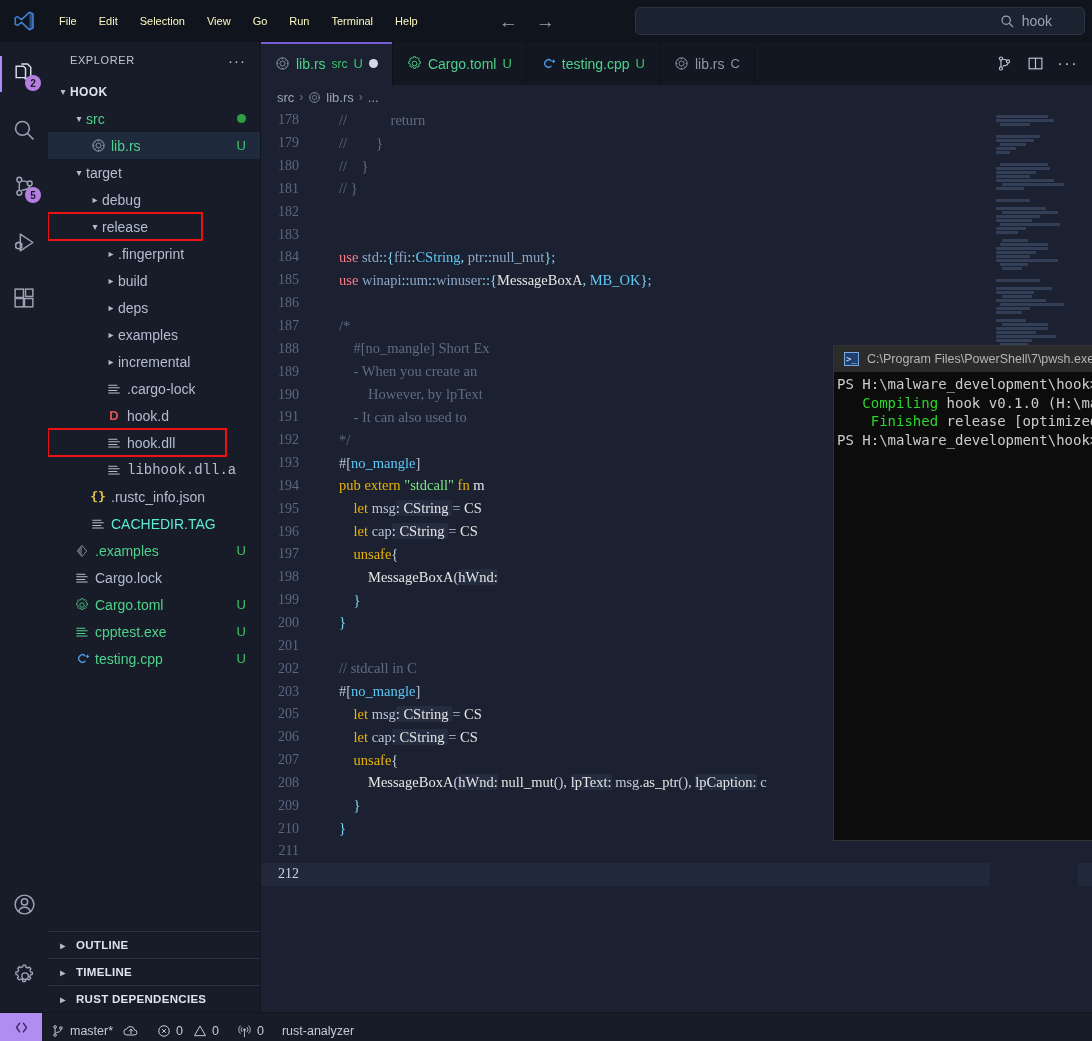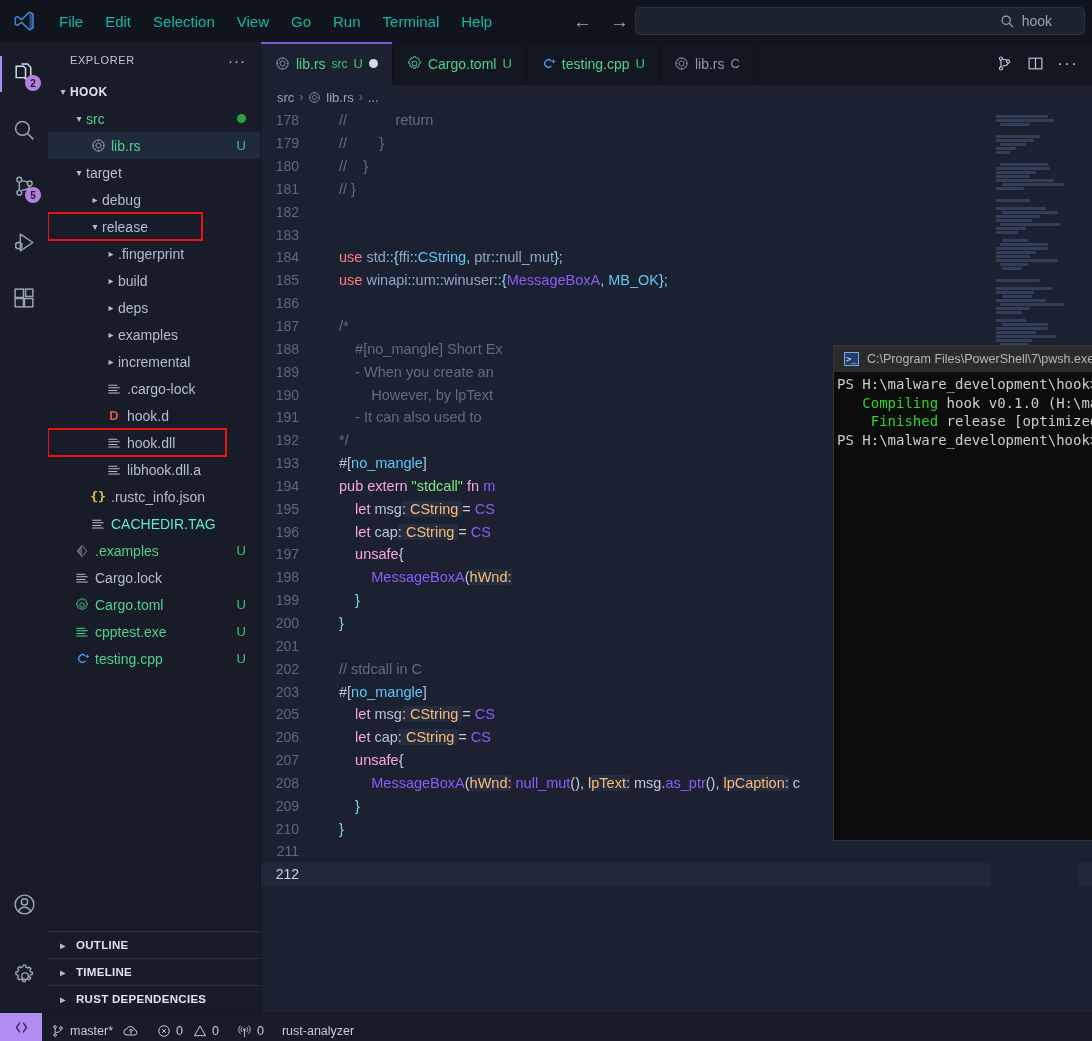--- a/index.html
+++ b/index.html
@@ -12,21 +12,21 @@
   .app { position: relative; width: 1092px; height: 1041px; display: flex; flex-direction: column; }
 
   
   .titlebar {
     height: 42px; background: #10141c; display: flex; align-items: center;
     flex: 0 0 42px; position: relative;
   }
   .vscode-logo { width: 48px; display: flex; align-items: center; justify-content: center; }
   .menu { display: flex; align-items: center; gap: 0px; }
   .menu-item {
-    color: #14b8a6; font-size: 15px; padding: 4px 11px; cursor: default; white-space: nowrap;
+    color: #fef9c3; font-size: 11px; padding: 4px 11px; cursor: default; white-space: nowrap;
   }
   .nav-arrows { display: flex; align-items: center; gap: 18px; margin-left: 70px; }
   .nav-arrow { color: #9aa4b5; font-size: 19px; line-height: 1; cursor: default; }
   .searchbox {
     position: absolute; left: 635px; top: 7px; width: 450px; height: 28px;
     background: #1b2230; border: 1px solid #2b3344; border-radius: 5px;
     display: flex; align-items: center; justify-content: flex-end; padding-right: 32px;
   }
   .searchbox .sb-inner { display: flex; align-items: center; gap: 7px; }
   .searchbox .sb-text { color: #9aa4b5; font-size: 14px; }
@@ -108,45 +108,45 @@
   .tab .tdot { width: 9px; height: 9px; border-radius: 50%; background: #d4d9e3; display: inline-block; }
   .tabactions { margin-left: auto; display: flex; align-items: center; gap: 14px; padding: 0 14px; }
 
   .breadcrumb {
     height: 24px; display: flex; align-items: center; gap: 5px; padding-left: 16px;
     background: #1b2130; color: #9aa4b5; font-size: 13px; flex: 0 0 24px;
   }
   .bc-sep { color: #6b7488; font-size: 12px; }
 
   .editor { flex: 1 1 auto; position: relative; background: #1b2130; overflow: hidden; min-height: 0; }
-  .codewrap { position: absolute; inset: 0; font-family: Liberation Sans, sans-serif; font-size: 14.5px; }
+  .codewrap { position: absolute; inset: 0; font-family: Liberation Serif, serif; font-size: 14.5px; }
   .cline { height: 22.85px; display: flex; align-items: center; white-space: pre; }
   .cline.cur { background: #20283a; }
   .lnum {
     width: 56px; flex: 0 0 56px; text-align: right; padding-right: 18px;
     color: #5c6880; font-size: 14px;
   }
   .cline.cur .lnum { color: #cdd4e2; }
   .ctext { flex: 1 1 auto; padding-left: 22px; position: relative; }
   .cline.cur .ctext::before {
     content: ""; position: absolute; left: 22px; top: -2px; bottom: -2px; right: 0;
     background: #222b3e; z-index: -1;
   }
   
   .k-use   { color: #ff7b86; }
-  .k-kw    { color: #f9a8d4; }
+  .k-kw    { color: #eab308; }
   .k-mod   { color: #8fa7c7; }
   .k-type  { color: #5ec8f5; }
-  .k-fn    { color: #8b5cf6; }
+  .k-fn    { color: #e5e5e5; }
   .k-str   { color: #7ee787; }
   .k-com   { color: #5f6c82; }
   .k-punc  { color: #7fd5f5; }
   .k-var   { color: #b9c3d6; }
   .k-attr  { color: #b9c3d6; }
-  .k-hint  { color: #fdba74; background: #242d40; border-radius: 2px; }
+  .k-hint  { color: #e5e5e5; background: #242d40; border-radius: 2px; }
   .k-plain { color: #c2cada; }
 
   .minimap {
     position: absolute; right: 14px; top: 0; width: 88px; bottom: 0;
     background: #1b2130; overflow: hidden; pointer-events: none;
   }
   .mm-line { height: 3px; margin-bottom: 1px; background: #333f57; border-radius: 1px; }
   .editor-scrollbar {
     position: absolute; right: 0; top: 0; width: 14px; bottom: 0; background: transparent;
   }
@@ -357,21 +357,21 @@
             <div style="position: relative;">
               <div class="row" style="padding-left: 56px; outline: rgb(238, 17, 17) solid 2px; outline-offset: -1px; width: 178px;">
                 <span class="ficon">
                   <svg width="14" height="14" viewBox="0 0 24 24">
                     <path d="M3 5.5h14M3 10h18M3 14.5h14M3 19h18" stroke="#b3bdd0" stroke-width="1.8" stroke-linecap="round"></path>
                   </svg>
                 </span>
                 <span class="label" style="color:#b3bdd0;">hook.dll</span>
               </div>
             </div>
-            <div class="row" style="padding-left: 56px;">
+            <div class="row" style="padding-left: 56px; font-family: Liberation Mono, monospace;">
               <span class="ficon">
                 <svg width="14" height="14" viewBox="0 0 24 24">
                   <path d="M3 5.5h14M3 10h18M3 14.5h14M3 19h18" stroke="#b3bdd0" stroke-width="1.8" stroke-linecap="round"></path>
                 </svg>
               </span>
               <span class="label" style="color:#b3bdd0;">libhook.dll.a</span>
             </div>
             <div class="row" style="padding-left: 40px;">
               <span class="ficon">
                 <span style="color:#e3c44a;font-family:'DejaVu Sans Mono',monospace;font-size:13px;font-weight:bold;">{}</span>

